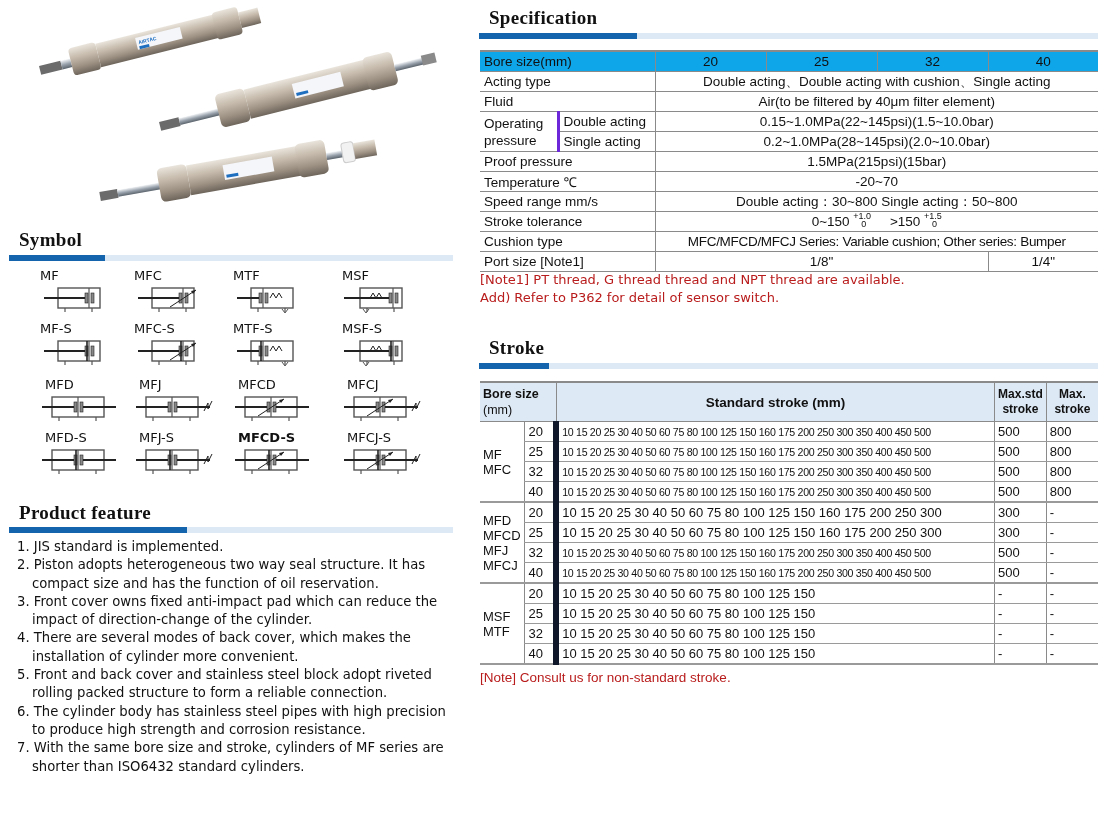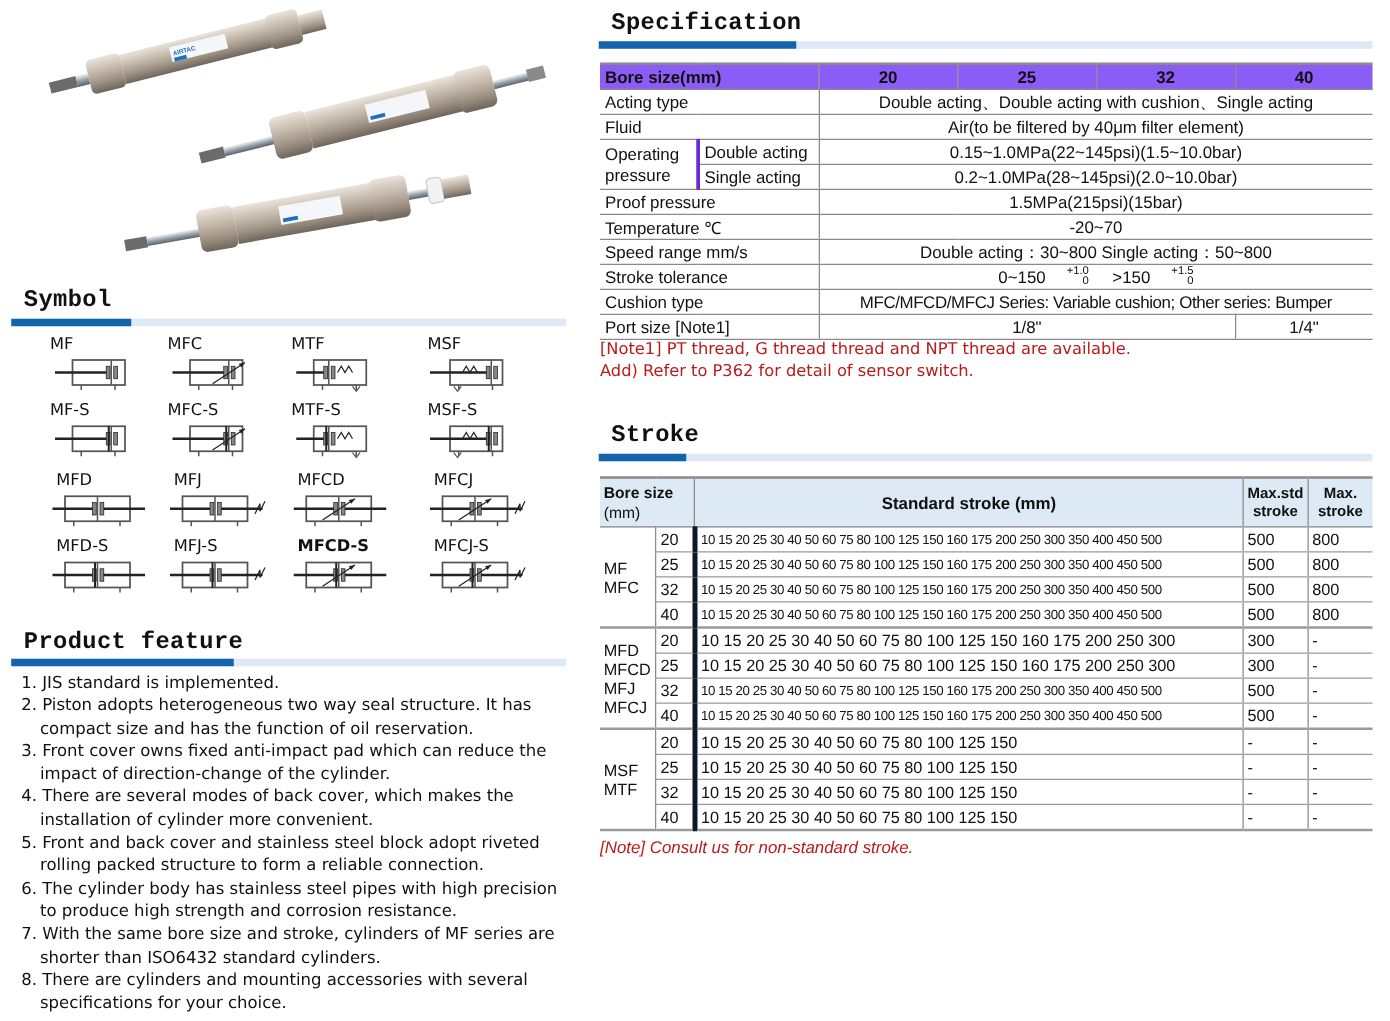--- a/index.html
+++ b/index.html
@@ -1,48 +1,48 @@
 <!DOCTYPE html>
 <html><head>
 <meta charset="utf-8">
 <style>
   html,body{margin:0;padding:0;background:#fff;}
   body{width:1112px;height:817px;position:relative;overflow:hidden;font-family:"Liberation Sans",sans-serif;color:#111;}
   .abs{position:absolute;}
-  .sec-title{font-family:Liberation Mono, monospace;font-weight:bold;font-size:19px;color:#111;letter-spacing:0.3px;}
+  .sec-title{font-family:Liberation Serif, serif;font-weight:bold;font-size:19px;color:#111;letter-spacing:0.3px;}
   .rule{position:absolute;height:6px;background:#dde9f5;}
   .rule .blue{position:absolute;left:0;top:0;height:6px;background:#1463ad;}
   
   .photo{position:absolute;left:0;top:0;width:460px;height:225px;}
   
   .sym{position:absolute;width:100px;height:50px;}
   .sym .lbl{font-family:"DejaVu Sans",sans-serif;font-size:13px;color:#111;position:absolute;left:0;top:0;white-space:nowrap;}
   .sym svg{position:absolute;left:0;top:16px;}
   
   .features{position:absolute;left:17px;top:538px;width:440px;font-family:"DejaVu Sans",sans-serif;font-size:13.2px;line-height:18.3px;color:#111;}
   .features .it{padding-left:15px;text-indent:-15px;}
   
   table{border-collapse:collapse;}
   .spec{position:absolute;left:480px;top:50px;width:618px;font-size:13.5px;}
   .spec td{border-bottom:1px solid #8a8a8a;padding:0 4px;height:19px;white-space:nowrap;}
-  .spec .hdr td{background:#8b5cf6;font-weight:bold;text-align:center;border-top:2px solid #8a8a8a;border-left:1px solid #8a8a8a;}
+  .spec .hdr td{background:#0ea5e9;font-weight:normal;text-align:center;border-top:2px solid #8a8a8a;border-left:1px solid #8a8a8a;}
   .spec .hdr td:first-child{text-align:left;border-left:none;}
   .spec .val{text-align:center;border-left:1px solid #8a8a8a;}
   .spec .sub{border-left:3px solid #6d28d9;}
   .note{position:absolute;font-size:13px;color:#b91c1c;font-family:"DejaVu Sans",sans-serif;}
-  sup.tol{display:inline-block;vertical-align:top;font-size:9px;line-height:8px;position:relative;top:-2px;text-align:right;margin-left:13px;}
+  sup.tol{display:inline-block;vertical-align:top;font-size:9px;line-height:8px;position:relative;top:-2px;text-align:center;}
   
   .stroke{position:absolute;left:480px;top:381px;width:618px;font-size:12.5px;}
   .stroke td{border-bottom:1px solid #9a9a9a;padding:0 3px;height:19px;white-space:nowrap;}
   .stroke .hdr td{background:#dde9f5;font-weight:bold;border-top:2px solid #8a8a8a;border-bottom:1px solid #8a8a8a;font-size:12.5px;}
   .stroke .hdr .c{text-align:center;border-left:1px solid #8a8a8a;}
   .stroke .hdr .mx{text-align:center;border-left:1px solid #8a8a8a;line-height:15px;font-size:12px;}
   .stroke .grp{vertical-align:middle;font-size:13px;line-height:15px;border-bottom:2px solid #9a9a9a;}
   .stroke .bore{border-left:1px solid #8a8a8a;width:22px;font-size:13px;}
-  .stroke .list{border-left:4px solid #0f172a;margin-left:16px;}
+  .stroke .list{border-left:6px solid #0f172a;margin-left:16px;}
   .stroke .list.small{font-size:10.6px;letter-spacing:-0.3px;}
   .stroke .list.big{font-size:13px;}
   .stroke .m{border-left:1px solid #8a8a8a;font-size:13px;width:44px;}
   .stroke .last td{border-bottom:2px solid #9a9a9a;}
 </style>
 </head>
 <body>
 
 <div class="photo">
   <svg width="460" height="225" viewBox="0 0 460 225">
@@ -344,21 +344,20 @@
     <div class="blue" style="width:178px;"></div>
   </div>
 <div class="features">
   <div class="it">1. JIS standard is implemented.</div>
   <div class="it">2. Piston adopts heterogeneous two way seal structure. It has compact size and has the function of oil reservation.</div>
   <div class="it">3. Front cover owns fixed anti-impact pad which can reduce the impact of direction-change of the cylinder.</div>
   <div class="it">4. There are several modes of back cover, which makes the installation of  cylinder more convenient.</div>
   <div class="it">5. Front and back cover and stainless steel block adopt riveted rolling packed structure to form a reliable connection.</div>
   <div class="it">6. The cylinder body has stainless steel pipes with high precision to produce high strength and corrosion resistance.</div>
   <div class="it">7. With the same bore size and stroke, cylinders of MF series are shorter than ISO6432 standard cylinders.</div>
-  <div class="it">8. There are cylinders and mounting accessories with several specifications for your choice.</div>
 </div>
 
 <div class="abs sec-title" style="left:489px;top:7px;">Specification</div>
 <div class="rule" style="left:479px;top:33px;width:619px;">
     <div class="blue" style="width:158px;"></div>
   </div>
 
 <table class="spec">
   <colgroup>
       <col style="width:78px">
@@ -535,13 +534,13 @@
       </tr>
       <tr class="last">
         <td class="bore">40</td>
         <td class="list big">10 15 20 25 30 40 50 60 75 80 100 125 150</td>
         <td class="m">-</td>
         <td class="m">-</td>
       </tr>
     </tbody>
 </table>
 
-<div class="note" style="left:480px;top:670px;font-family:'Liberation Sans',sans-serif;font-size:13.5px;font-style:italic;">[Note] Consult us for non-standard stroke.</div>
+<div class="note" style="left:480px;top:670px;font-family:'Liberation Sans',sans-serif;font-size:13.5px;">[Note] Consult us for non-standard stroke.</div>
 
 </body></html>

